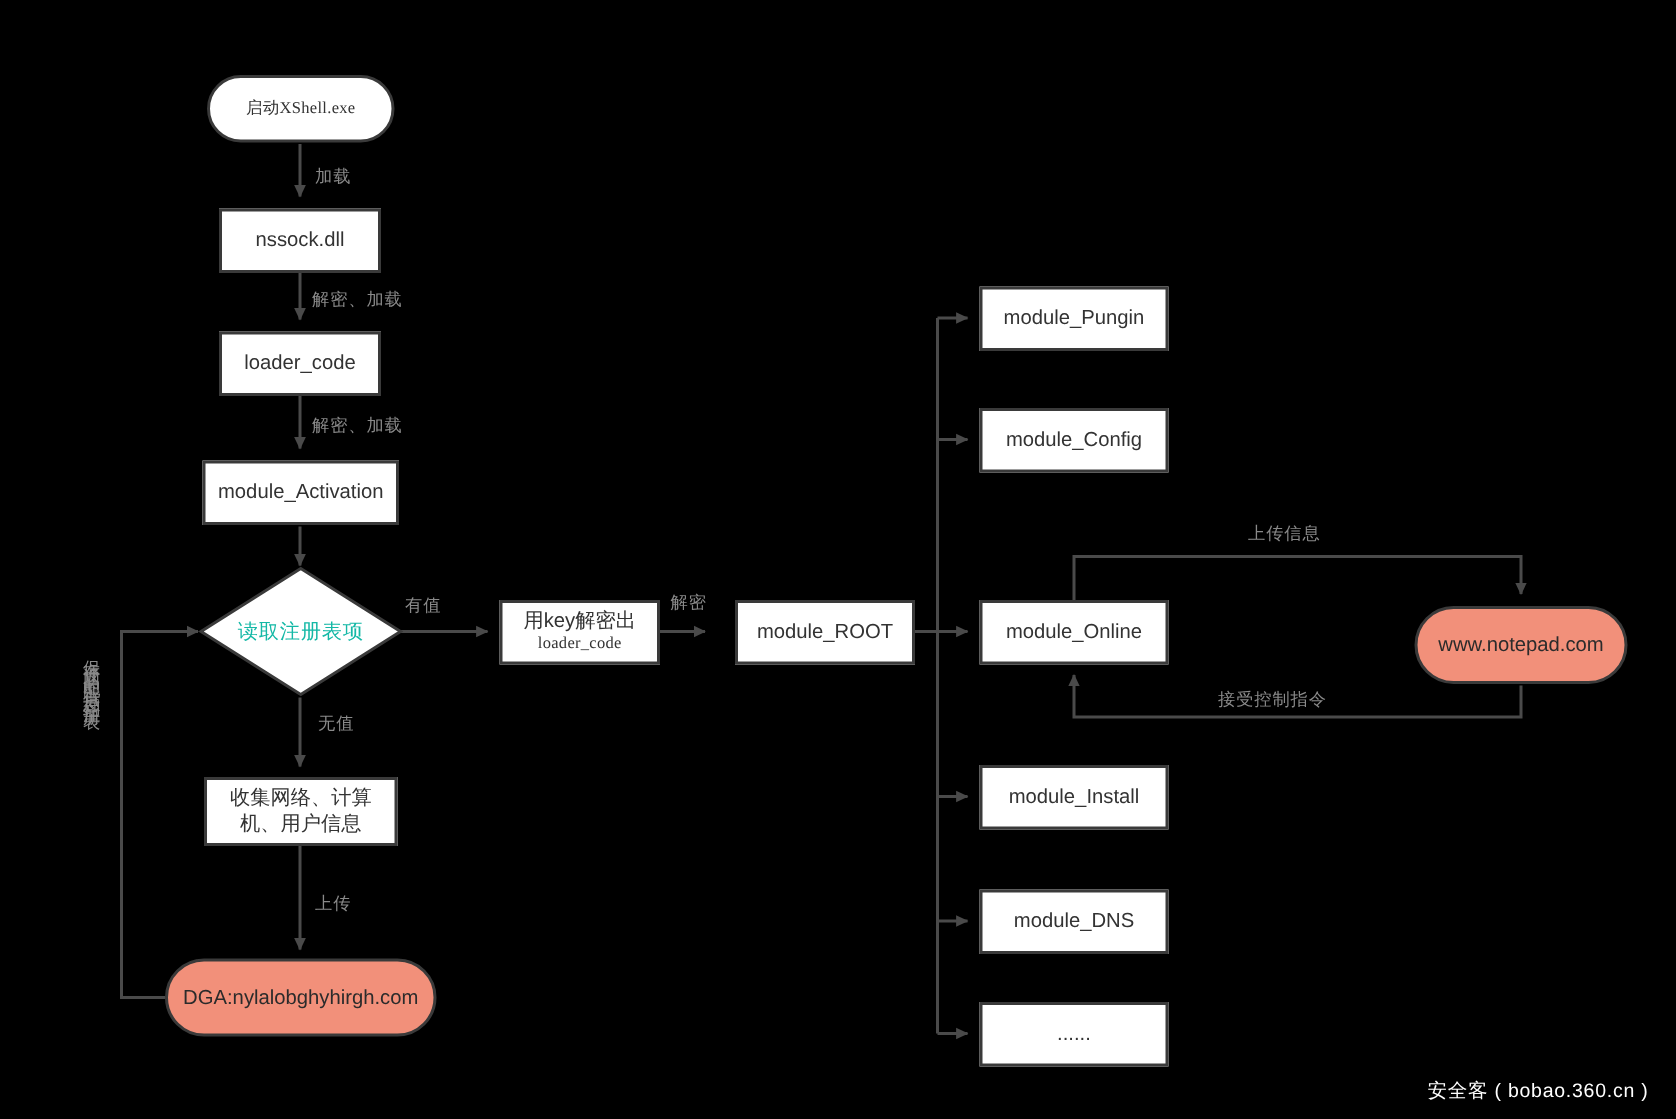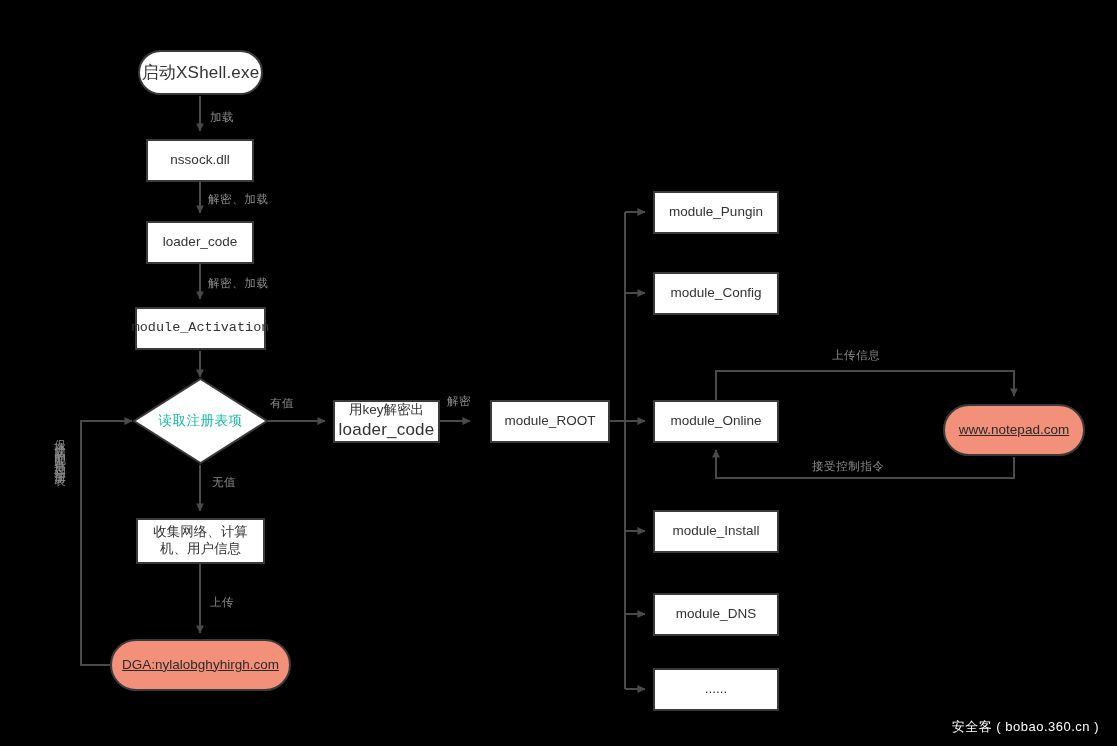--- a/index.html
+++ b/index.html
@@ -43,25 +43,24 @@
     border-radius: 0;
     align-items: center;
   }
   .node.pill {
     border-radius: 999px;
   }
   .node.coral {
     background: #f2907a;
     border-color: #3a3a3a;
     color: #2b2b2b;
-    text-decoration: underline;
   }
   .mono {
-    font-family: Liberation Sans, sans-serif;
-    font-size: 17px;
+    font-family: Liberation Serif, serif;
+    font-size: 11px;
     letter-spacing: 0.2px;
   }
   .node .line2 {
     display: block;
   }
   .edge-label {
     position: absolute;
     color: #8a8a8a;
     font-size: 11.5px;
     white-space: nowrap;
@@ -152,21 +151,21 @@
   </div>
 
   <div class="node proc" style="left:146px; top:139px; width:108px; height:43px;">
     <span>nssock.dll</span>
   </div>
 
   <div class="node proc" style="left:146px; top:221px; width:108px; height:43px;">
     <span>loader_code</span>
   </div>
 
-  <div class="node proc" style="left:135px; top:307px; width:131px; height:43px;font-family:Liberation Mono, monospace;">
+  <div class="node proc" style="left:135px; top:307px; width:131px; height:43px;">
     <span>module_Activation</span>
   </div>
 
   <div class="diamond-wrap" style="left:132px; top:377px; width:137px; height:88px;">
     <svg width="137" height="88" viewBox="0 0 137 88">
       <polygon points="68.5,2 135,44 68.5,86 2,44" fill="#ffffff" stroke="#3a3a3a" stroke-width="2"></polygon>
     </svg>
     <div class="dtext">读取注册表项</div>
   </div>
 

